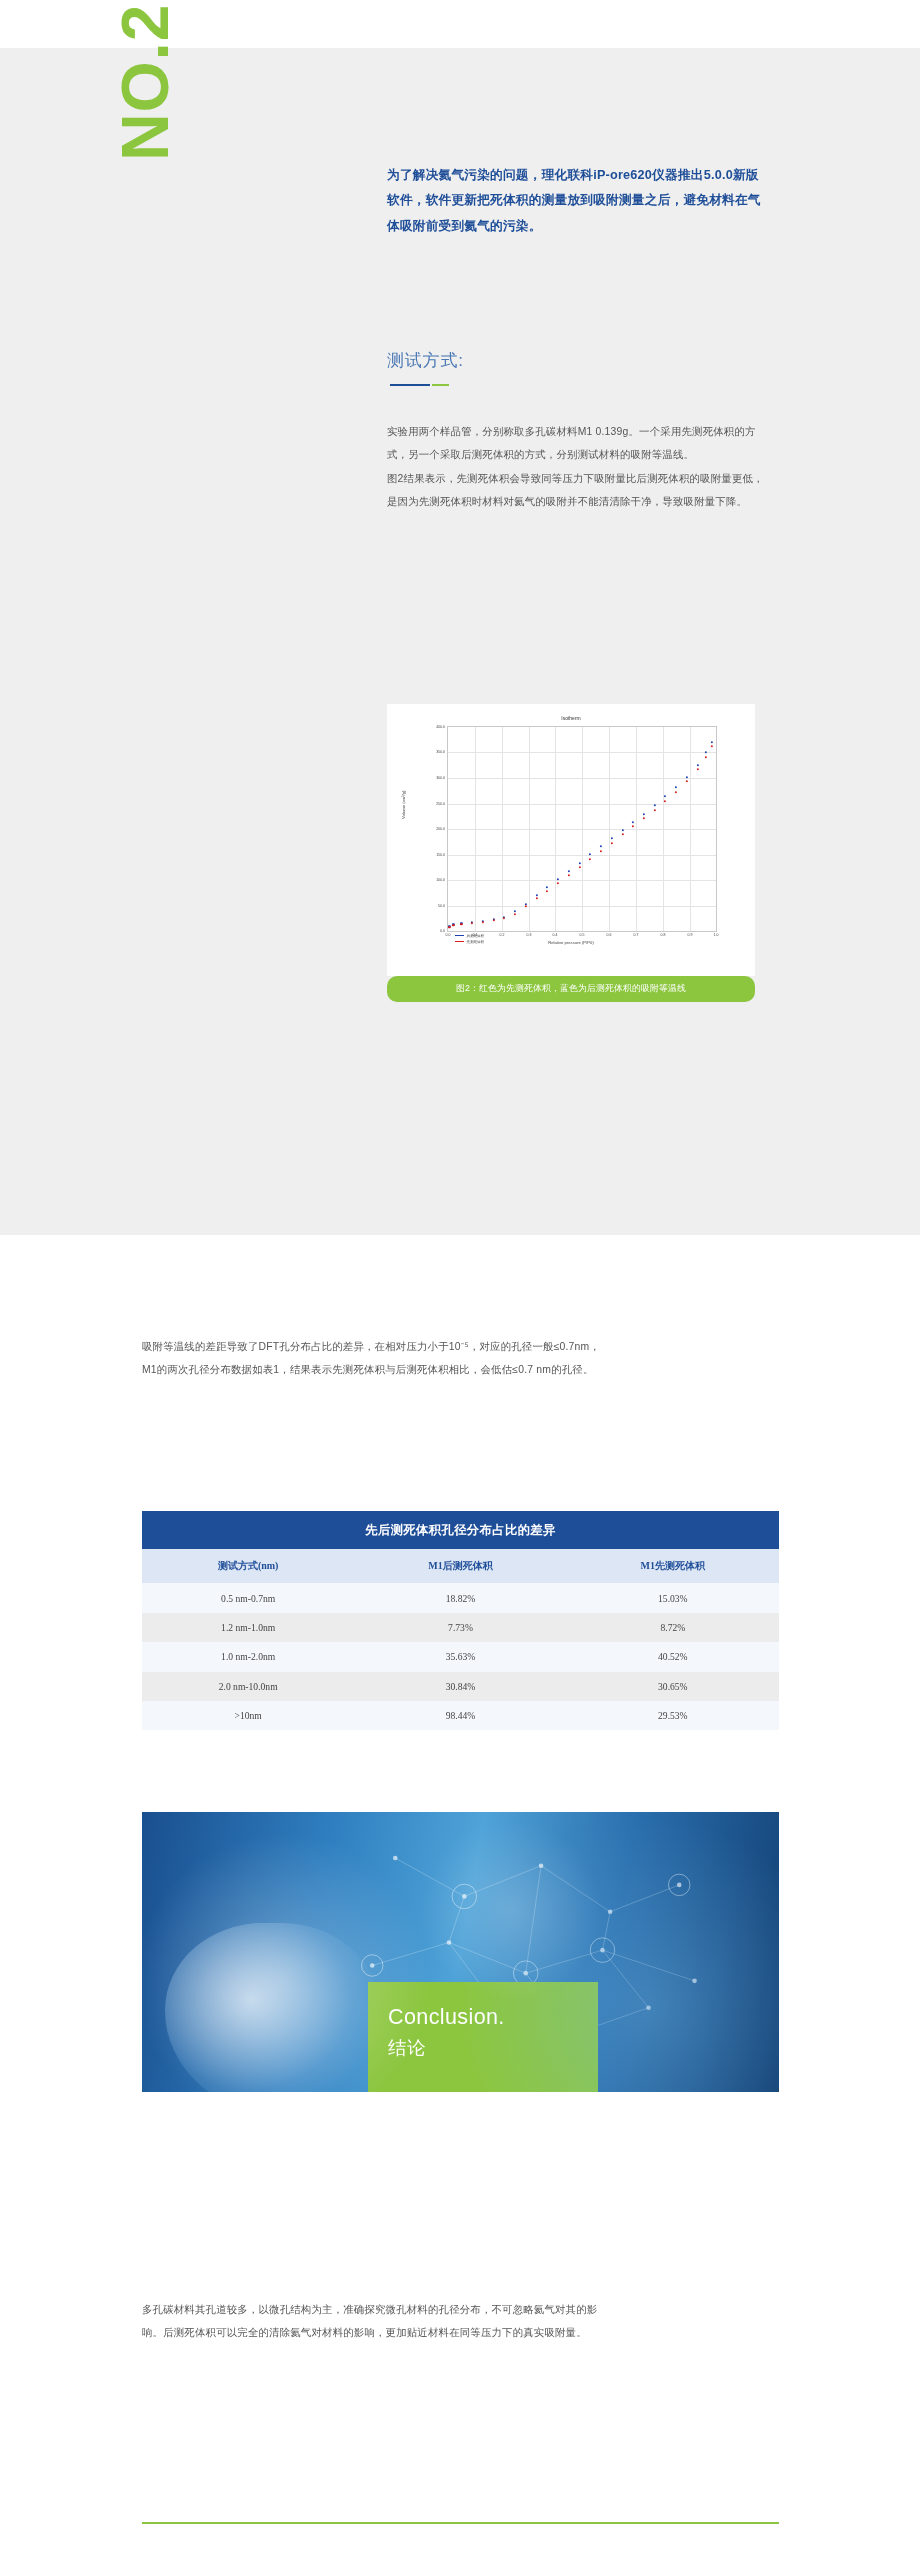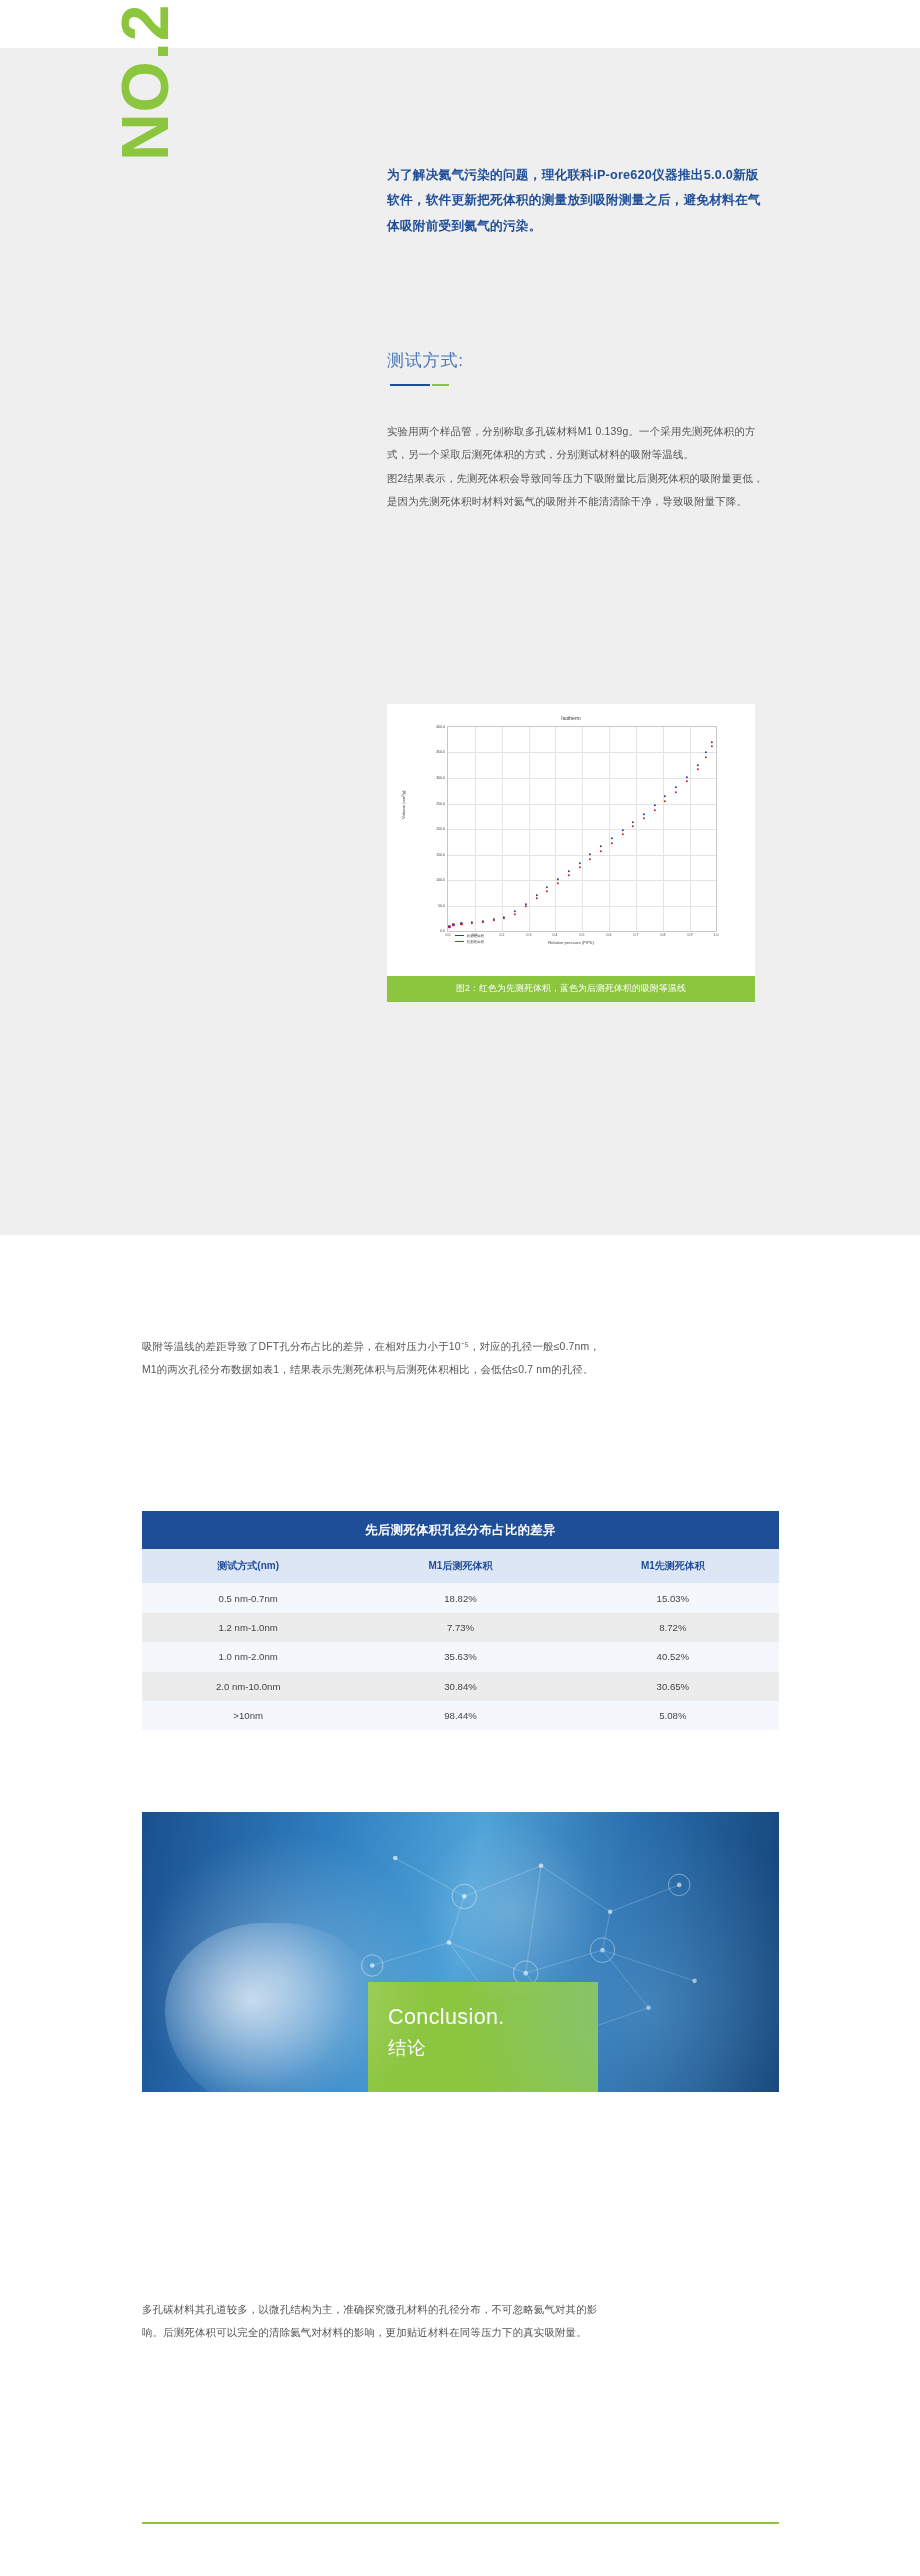--- a/index.html
+++ b/index.html
@@ -123,20 +123,21 @@
   }
   .figure-caption {
     width: 368px;
     background: #8cc63f;
     color: #ffffff;
     font-size: 8.8px;
     text-align: center;
     padding: 7px 0;
     box-sizing: border-box;
     letter-spacing: 0.2px;
+    border-radius: 10px;
   }
   .chart-title {
     position: absolute;
     left: 0;
     top: 10.7px;
     width: 368px;
     text-align: center;
     font-size: 5px;
     color: #333;
   }
@@ -237,20 +238,21 @@
     color: #555;
     letter-spacing: 0.2px;
   }
 
   
   .table-wrap {
     position: absolute;
     left: 142px;
     top: 1511px;
     width: 637px;
+    font-family: Liberation Serif, serif;
   }
   table.data {
     border-collapse: collapse;
     width: 637px;
     table-layout: fixed;
   }
   table.data caption {
     background: #1f4e99;
     color: #ffffff;
     font-size: 12.3px;
@@ -512,21 +514,21 @@
               <td>40.52%</td>
             </tr>
             <tr>
               <td>2.0 nm-10.0nm</td>
               <td>30.84%</td>
               <td>30.65%</td>
             </tr>
             <tr>
               <td>&gt;10nm</td>
               <td>98.44%</td>
-              <td>5.08%</td>
+              <td>29.53%</td>
             </tr>
           </tbody>
       </table>
     </div>
 
     <div class="hero">
       <div class="hand"></div>
       <svg class="netdots" viewBox="0 0 830 365" preserveAspectRatio="none">
         <g stroke="rgba(255,255,255,0.45)" stroke-width="0.8" fill="none">
           <path d="M330 60 L420 110 L520 70 L610 130 L700 95"></path>

